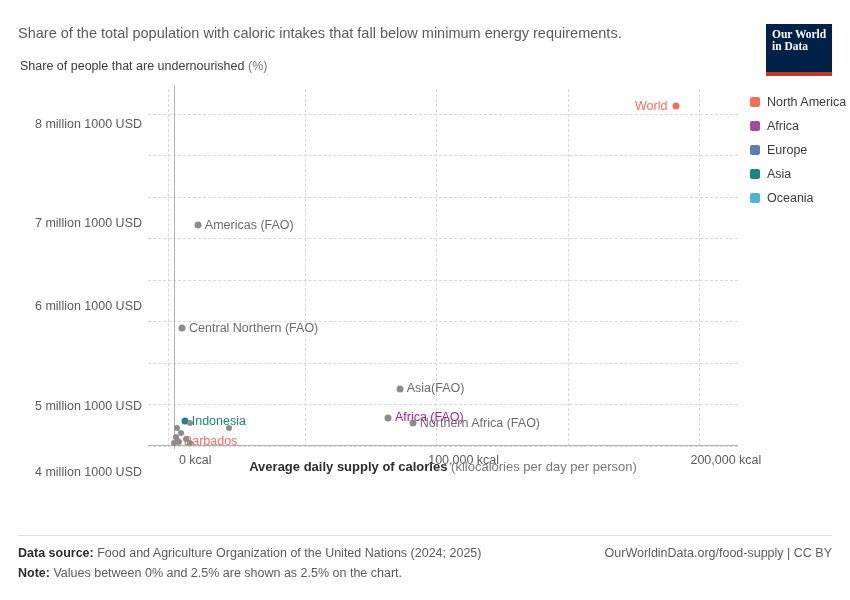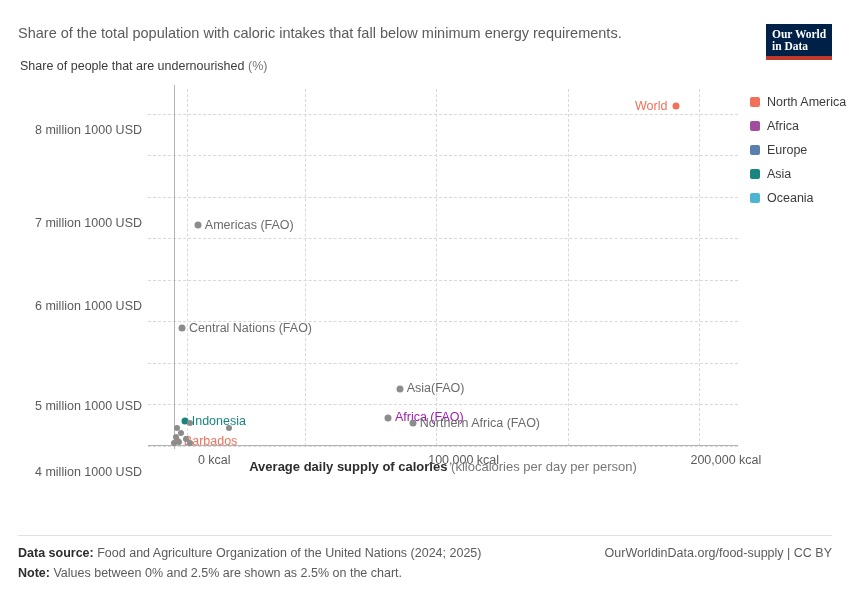--- a/index.html
+++ b/index.html
@@ -41,21 +41,21 @@
     color: #5b5b5b;
     margin-top: 10px;
     line-height: 1.3;
     max-width: 700px;
   }
   .owid-logo {
     position: absolute;
     top: 0px;
     right: 0px;
     width: 66px;
-    height: 36px;
+    height: 52px;
     background: #002147;
     color: #ffffff;
     font-family: "Liberation Serif", serif;
     font-weight: bold;
     font-size: 11.5px;
     line-height: 1.07;
     text-align: left;
     padding: 4px 5px 0 6px;
     box-sizing: border-box;
     border-bottom: 4px solid #c0392b;
@@ -249,41 +249,41 @@
         <div class="gridline-h" style="top: 149.442px;">
           <div class="ytick" style="top: 167px;">5 million 1000 USD</div>
         </div>
         <div class="gridline-h" style="top: 107.93px;">
           <div class="ytick" style="top: 107.93px;">6 million 1000 USD</div>
         </div>
         <div class="gridline-h" style="top: 66.4186px;">
           <div class="ytick" style="top: 66.4186px;">7 million 1000 USD</div>
         </div>
         <div class="gridline-h" style="top: 24.907px;">
-          <div class="ytick" style="top: 15px;">8 million 1000 USD</div>
-        </div>
-        <div class="gridline-v" style="left: 39px;">
+          <div class="ytick" style="top: 9px;">8 million 1000 USD</div>
+        </div>
+        <div class="gridline-v" style="left: 20px;">
           <div class="xtick" style="left: 26.2222px;">0 kcal</div>
         </div>
         <div class="gridline-v" style="left: 157.333px;">
           <div class="xtick" style="left: 157.333px;">100,000 kcal</div>
         </div>
         <div class="gridline-v" style="left: 288.444px;">
           <div class="xtick" style="left: 288.444px;">200,000 kcal</div>
         </div>
         <div class="gridline-v" style="left: 419.556px;"></div>
         <div class="gridline-v" style="left: 550.667px;"></div>
         <div class="axis-line-y" style="left: 26.2222px;"></div>
         <div class="axis-line-x"></div>
         <div class="dot" style="left: 528.378px; top: 17.4349px; background: rgb(241, 112, 90);"></div>
         <div class="pt-label" style="color: rgb(241, 112, 90); left: 519.378px; top: 10.4349px; transform: translateX(-100%);">World</div>
         <div class="dot" style="left: 49.8222px; top: 135.743px; background: rgb(140, 140, 140);"></div>
         <div class="pt-label" style="color: rgb(107, 107, 107); left: 56.8222px; top: 128.743px;">Americas (FAO)</div>
         <div class="dot" style="left: 34.0889px; top: 238.692px; background: rgb(140, 140, 140);"></div>
-        <div class="pt-label" style="color: rgb(107, 107, 107); left: 41.0889px; top: 231.692px;">Central Nations (FAO)</div>
+        <div class="pt-label" style="color: rgb(107, 107, 107); left: 41.0889px; top: 231.692px;">Central Northern (FAO)</div>
         <div class="dot" style="left: 251.733px; top: 300.544px; background: rgb(140, 140, 140);"></div>
         <div class="pt-label" style="color: rgb(107, 107, 107); left: 258.733px; top: 292.544px;">Asia(FAO)</div>
         <div class="dot" style="left: 239.933px; top: 329.602px; background: rgb(140, 140, 140);"></div>
         <div class="pt-label" style="color: #a21caf; left: 246.933px; top: 321.602px;">Africa (FAO)</div>
         <div class="dot" style="left: 264.844px; top: 333.753px; background: rgb(140, 140, 140);"></div>
         <div class="pt-label" style="color: rgb(107, 107, 107); left: 271.844px; top: 326.753px;">Northern Africa (FAO)</div>
         <div class="dot" style="left: 36.7111px; top: 332.508px; background: rgb(25, 133, 127);"></div>
         <div class="pt-label" style="color: rgb(25, 133, 127); left: 43.7111px; top: 325.508px;">Indonesia</div>
         <div class="dot" style="left: 28.8444px; top: 352.019px; background: rgb(241, 112, 90);"></div>
         <div class="pt-label" style="color: rgb(241, 112, 90); left: 35.8444px; top: 345.019px;">Barbados</div>

